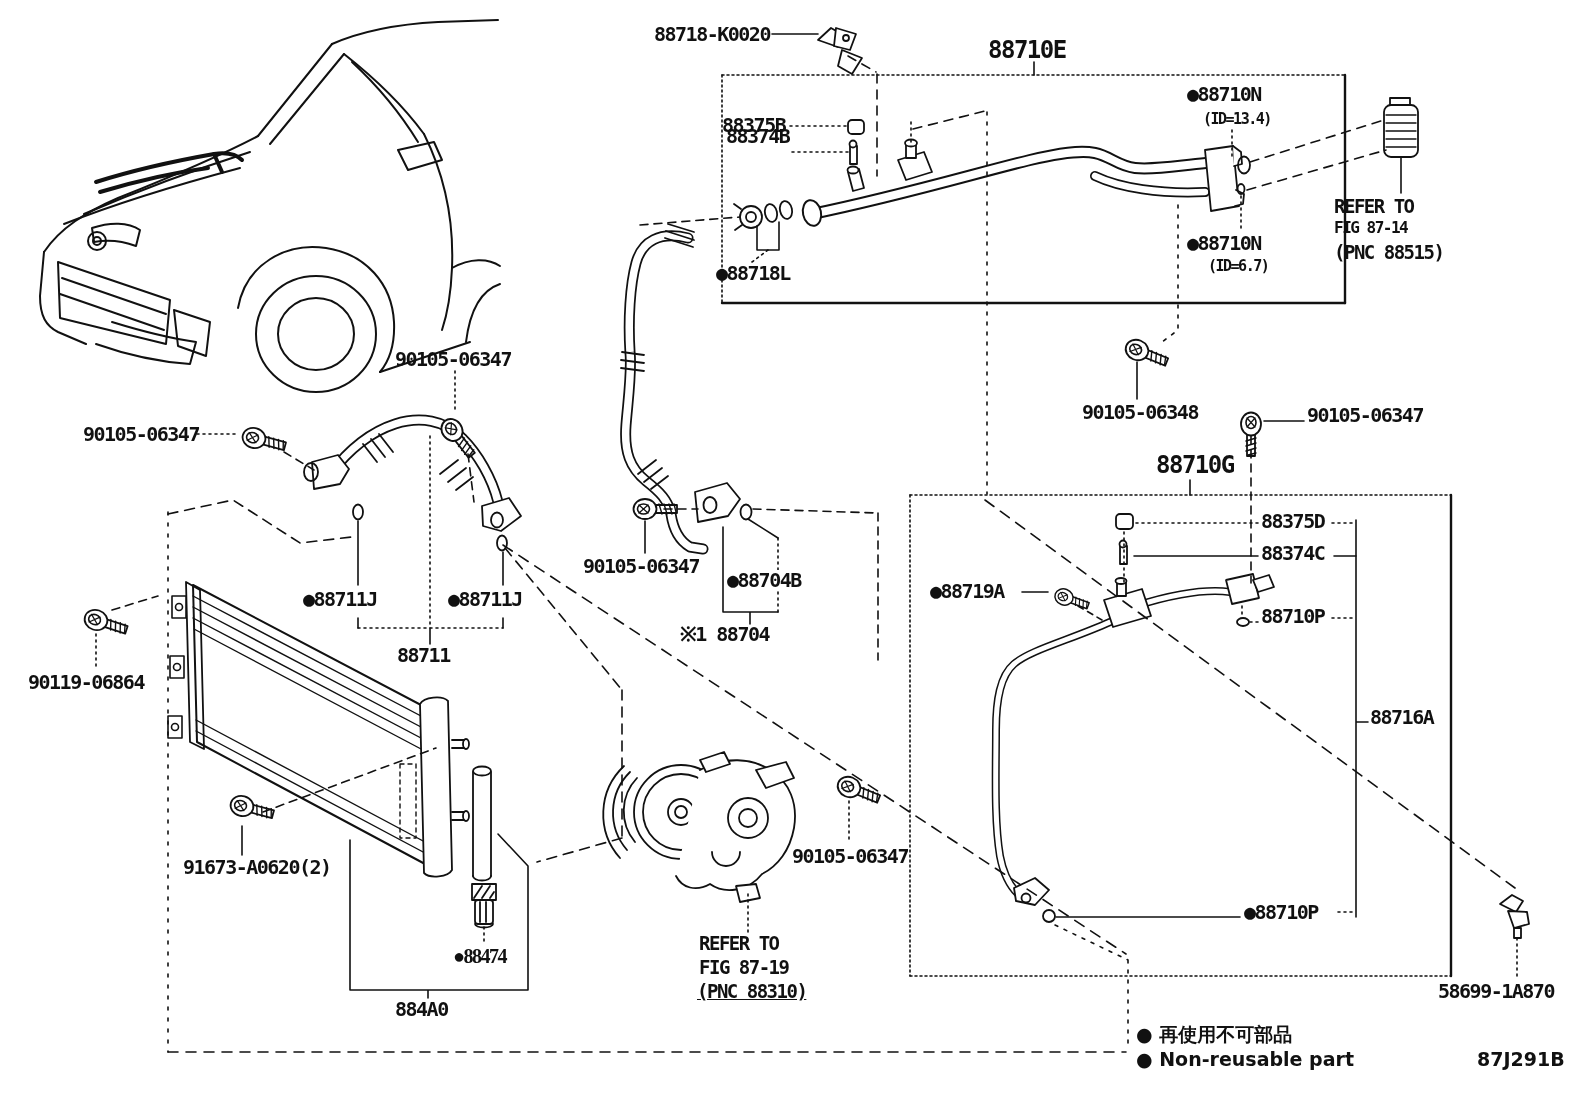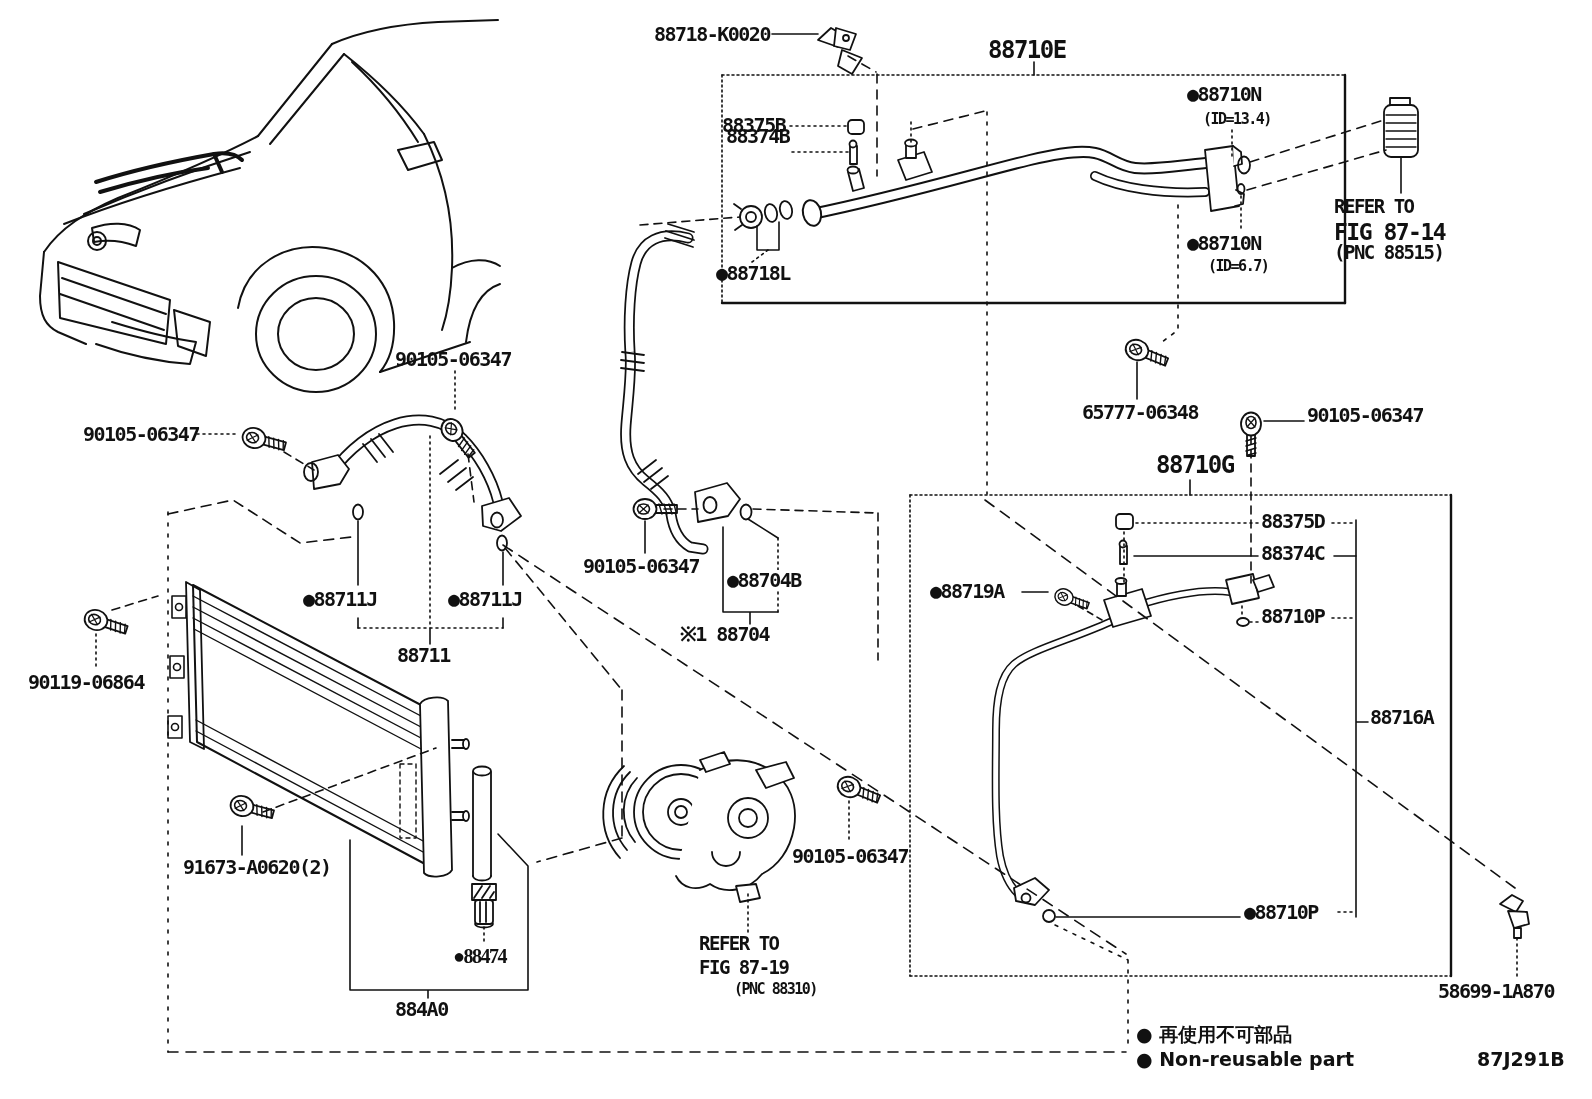--- a/index.html
+++ b/index.html
@@ -320,39 +320,39 @@
       <div class="lbl" style="left: 654px; top: 24px;">88718-K0020</div>
       <div class="lbl" style="left: 988px; top: 38px; font-size: 24px;">88710E</div>
       <div class="lbl" style="left: 722px; top: 115px;">88375B</div>
       <div class="lbl" style="left: 726px; top: 126px;">88374B</div>
       <div class="lbl" style="left: 716px; top: 263px;">●88718L</div>
       <div class="lbl" style="left: 1187px; top: 84px;">●88710N</div>
       <div class="lbl" style="left: 1203px; top: 112px; font-size: 15px;">(ID=13.4)</div>
       <div class="lbl" style="left: 1187px; top: 233px;">●88710N</div>
       <div class="lbl" style="left: 1208px; top: 259px; font-size: 15px; text-align: center;">(ID=6.7)</div>
       <div class="lbl" style="left: 1334px; top: 197px; font-size: 19px;">REFER TO</div>
-      <div class="lbl" style="left: 1334px; top: 220px; font-size: 23px;">FIG 87-14</div>
+      <div class="lbl" style="left: 1334px; top: 220px; font-size: 16px;">FIG 87-14</div>
       <div class="lbl" style="left: 1334px; top: 243px; font-size: 19px;">(PNC 88515)</div>
       <div class="lbl" style="left: 395px; top: 349px;">90105-06347</div>
       <div class="lbl" style="left: 83px; top: 424px;">90105-06347</div>
       <div class="lbl bg" style="left: 302px; top: 589px;">●88711J</div>
       <div class="lbl bg" style="left: 447px; top: 589px;">●88711J</div>
       <div class="lbl" style="left: 397px; top: 645px;">88711</div>
       <div class="lbl" style="left: 28px; top: 672px;">90119-06864</div>
       <div class="lbl bg" style="left: 182px; top: 857px;">91673-A0620(2)</div>
       <div class="lbl bg" style="left: 452px; top: 946px; font-family: Liberation Serif, serif;">●88474</div>
       <div class="lbl" style="left: 395px; top: 999px;">884A0</div>
       <div class="lbl" style="left: 583px; top: 556px;">90105-06347</div>
       <div class="lbl bg" style="left: 726px; top: 570px;">●88704B</div>
       <div class="lbl" style="left: 680px; top: 624px;">※1 88704</div>
       <div class="lbl" style="left: 699px; top: 934px; font-size: 19px;">REFER TO</div>
       <div class="lbl" style="left: 699px; top: 958px; font-size: 19px;">FIG 87-19</div>
-      <div class="lbl" style="left: 734px; top: 982px; font-size: 15px;">(PNC 88310)</div>
+      <div class="lbl" style="left: 697px; top: 982px; font-size: 19px; text-decoration: underline;">(PNC 88310)</div>
       <div class="lbl" style="left: 792px; top: 846px;">90105-06347</div>
-      <div class="lbl" style="left: 1082px; top: 402px;">65777-06348</div>
+      <div class="lbl" style="left: 1082px; top: 402px;">90105-06348</div>
       <div class="lbl" style="left: 1307px; top: 405px;">90105-06347</div>
       <div class="lbl" style="left: 1156px; top: 453px; font-size: 24px;">88710G</div>
       <div class="lbl" style="left: 1261px; top: 511px;">88375D</div>
       <div class="lbl" style="left: 1261px; top: 543px;">88374C</div>
       <div class="lbl" style="left: 930px; top: 581px;">●88719A</div>
       <div class="lbl" style="left: 1261px; top: 606px;">88710P</div>
       <div class="lbl" style="left: 1370px; top: 707px;">88716A</div>
       <div class="lbl bg" style="left: 1243px; top: 902px;">●88710P</div>
       <div class="lbl" style="left: 1438px; top: 981px;">58699-1A870</div>
       <div class="lbl sans" style="left: 1136px; top: 1025px; font-size: 19px;">● 再使用不可部品</div>

